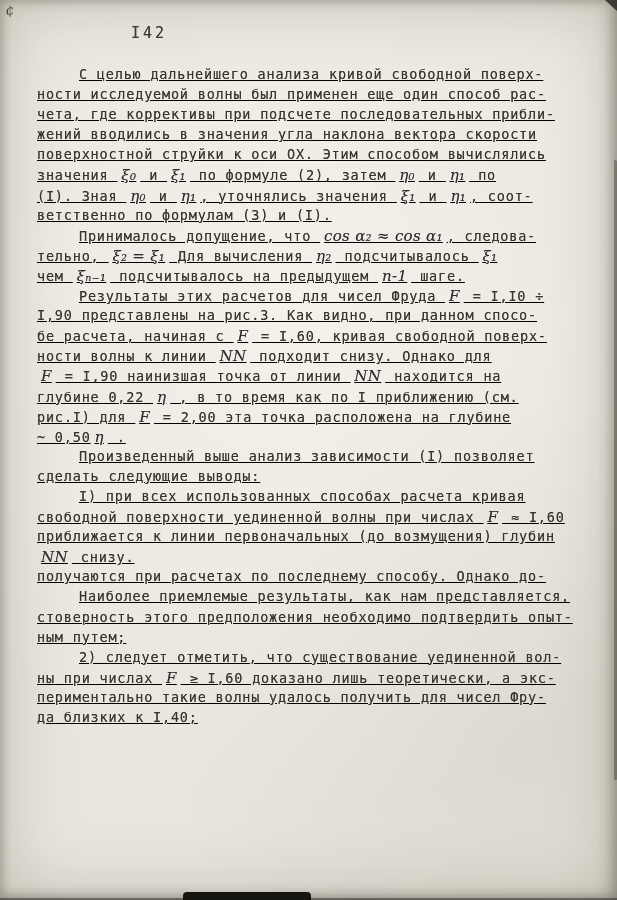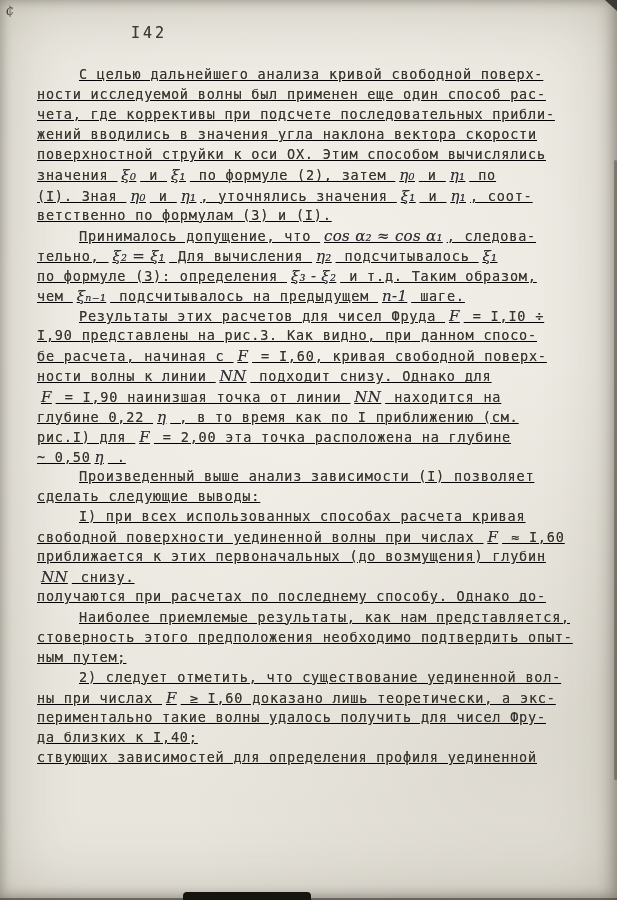--- a/index.html
+++ b/index.html
@@ -119,42 +119,40 @@
       <div class="line indent"><span class="t">С целью дальнейшего анализа кривой свободной поверх-</span></div>
       <div class="line"><span class="t">ности исследуемой волны был применен еще один способ рас-</span></div>
       <div class="line"><span class="t">чета, где коррективы при подсчете последовательных прибли-</span></div>
       <div class="line"><span class="t">жений вводились в значения угла наклона вектора скорости</span></div>
       <div class="line"><span class="t">поверхностной струйки к оси ОХ. Этим способом вычислялись</span></div>
       <div class="line"><span class="t">значения </span><span class="h">ξ₀</span><span class="t"> и </span><span class="h">ξ₁</span><span class="t"> по формуле (2), затем </span><span class="h">η₀</span><span class="t"> и </span><span class="h">η₁</span><span class="t"> по</span></div>
       <div class="line"><span class="t">(I). Зная </span><span class="h">η₀</span><span class="t"> и </span><span class="h">η₁</span><span class="t">, уточнялись значения </span><span class="h">ξ₁</span><span class="t"> и </span><span class="h">η₁</span><span class="t">, соот-</span></div>
       <div class="line"><span class="t">ветственно по формулам (3) и (I).</span></div>
       <div class="line indent"><span class="t">Принималось допущение, что </span><span class="h">cos α₂ ≈ cos α₁</span><span class="t">, следова-</span></div>
       <div class="line"><span class="t">тельно, </span><span class="h">ξ₂ = ξ₁</span><span class="t">  Для вычисления </span><span class="h">η₂</span><span class="t"> подсчитывалось </span><span class="h">ξ₁</span></div>
-      <div class="line"><span class="t">по формуле (3): определения </span><span class="h">ξ₃ - ξ₂</span><span class="t"> и т.д. Таким образом,</span></div>
       <div class="line"><span class="t">чем </span><span class="h">ξₙ₋₁</span><span class="t"> подсчитывалось на предыдущем </span><span class="h">n-1</span><span class="t"> шаге.</span></div>
       <div class="line indent"><span class="t">Результаты этих расчетов для чисел Фруда </span><span class="h">F</span><span class="t"> = I,I0 ÷</span></div>
       <div class="line"><span class="t">I,90 представлены на рис.3. Как видно, при данном спосо-</span></div>
       <div class="line"><span class="t">бе расчета, начиная с </span><span class="h">F</span><span class="t"> = I,60, кривая свободной поверх-</span></div>
       <div class="line"><span class="t">ности волны к линии </span><span class="h">NN</span><span class="t"> подходит снизу. Однако для</span></div>
       <div class="line"><span class="h">F</span><span class="t"> = I,90 наинизшая точка от линии </span><span class="h">NN</span><span class="t"> находится на</span></div>
       <div class="line"><span class="t">глубине 0,22 </span><span class="h">η</span><span class="t"> , в то время как по I приближению (см.</span></div>
       <div class="line"><span class="t">рис.I) для </span><span class="h">F</span><span class="t"> = 2,00 эта точка расположена на глубине</span></div>
       <div class="line"><span class="t">~ 0,50</span><span class="h">η</span><span class="t"> .</span></div>
       <div class="line indent"><span class="t">Произведенный выше анализ зависимости (I) позволяет</span></div>
       <div class="line"><span class="t">сделать следующие выводы:</span></div>
       <div class="line indent"><span class="t">I) при всех использованных способах расчета кривая</span></div>
       <div class="line"><span class="t">свободной поверхности уединенной волны при числах </span><span class="h">F</span><span class="t"> ≈ I,60</span></div>
-      <div class="line"><span class="t">приближается к этих первоначальных (до возмущения) глубин</span></div>
+      <div class="line"><span class="t">приближается к линии первоначальных (до возмущения) глубин</span></div>
       <div class="line"><span class="h">NN</span><span class="t"> снизу.</span></div>
       <div class="line"><span class="t">получаются при расчетах по последнему способу. Однако до-</span></div>
       <div class="line indent"><span class="t">Наиболее приемлемые результаты, как нам представляется,</span></div>
       <div class="line"><span class="t">стоверность этого предположения необходимо подтвердить опыт-</span></div>
       <div class="line"><span class="t">ным путем;</span></div>
       <div class="line indent"><span class="t">2) следует отметить, что существование уединенной вол-</span></div>
       <div class="line"><span class="t">ны при числах </span><span class="h">F</span><span class="t"> ≥ I,60 доказано лишь теоретически, а экс-</span></div>
       <div class="line"><span class="t">периментально такие волны удалось получить для чисел Фру-</span></div>
       <div class="line"><span class="t">да близких к I,40;</span></div>
-      <div class="line"><span class="t">ствующих зависимостей для определения профиля уединенной</span></div>
     </div>
   <div class="right-edge"></div>
   <div class="bottom-edge"></div>
   <div class="bottom-strip"></div>
 </div>
 
 </body></html>

